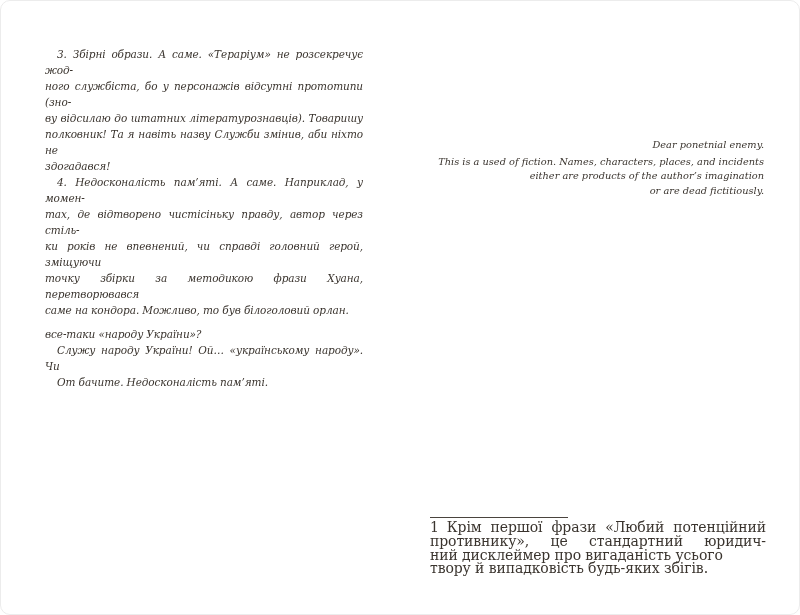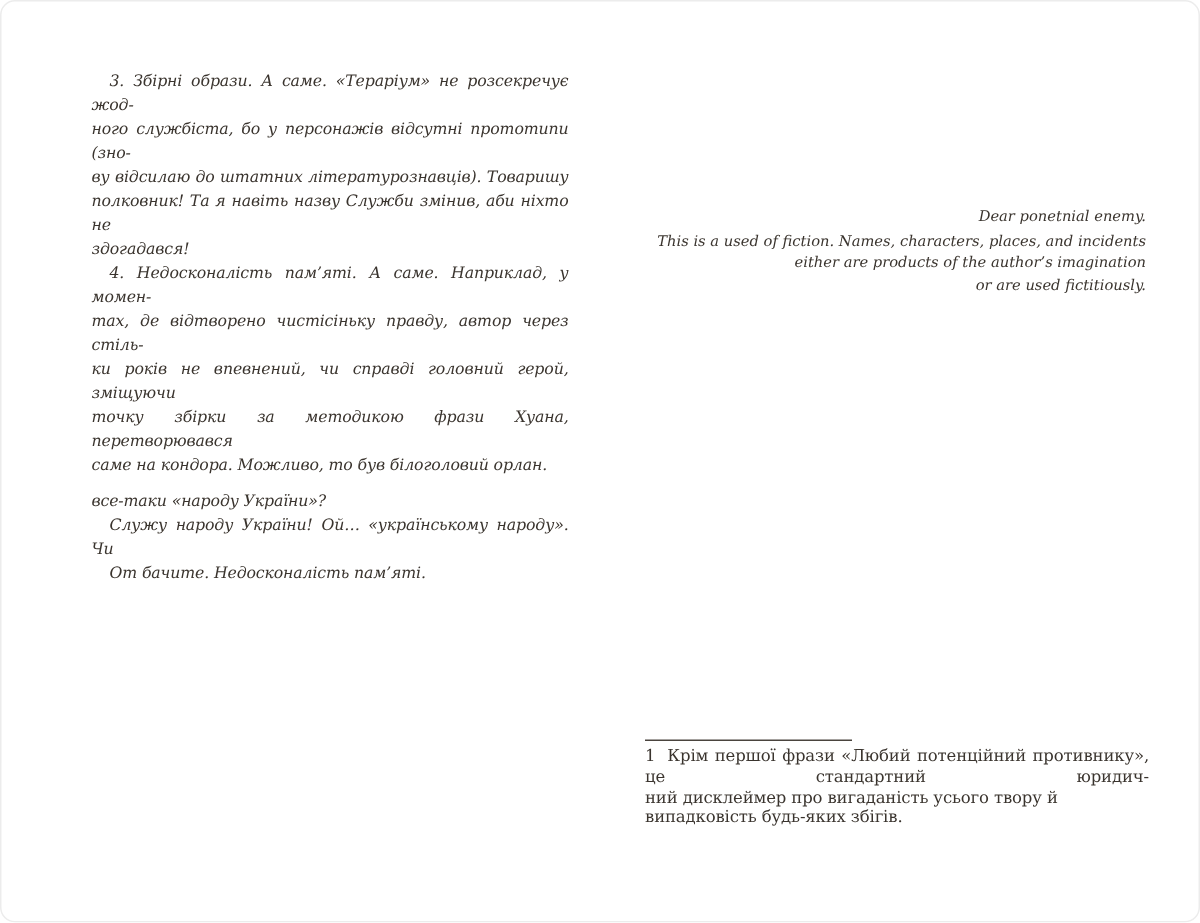--- a/index.html
+++ b/index.html
@@ -18,21 +18,21 @@
     font-family: "DejaVu Serif", "Liberation Serif", serif;
     color: var(--text-color, #3a342e);
     overflow: hidden;
   }
   .page {
     position: absolute;
     top: 0;
     height: 100%;
     width: 400px;
   }
-  .page.left  { left: 16px; }
+  .page.left  { left: 0; }
   .page.right { left: 400px; }
 
   
   .body-text {
     position: absolute;
     left: 44px;
     top: 45px;
     width: 318px;
     font-style: italic;
     font-size: 10.5px;
@@ -62,24 +62,24 @@
   .epi-line { white-space: nowrap; }
   .epi-line sup {
     font-size: 6.5px;
     line-height: 0;
   }
 
   
   .footnote {
     position: absolute;
     left: 29px;
-    top: 492px;
+    top: 516px;
     width: 336px;
     font-style: normal;
-    font-size: 11px;
+    font-size: 14px;
     letter-spacing: -0.1px;
     line-height: 13.8px;
   }
   .fn-rule {
     width: 138px;
     height: 0;
     border-top: 1px solid var(--rule-color, #4a443e);
     margin-bottom: 3px;
   }
   .fn-line.just {
@@ -111,21 +111,21 @@
       </div>
   </section>
   <section class="page right">
     <div class="epigraph">
         <div class="epi-block">
           <div class="epi-line">Dear ponetnial enemy.</div>
         </div>
         <div class="epi-block">
           <div class="epi-line">This is a used of fiction. Names, characters, places, and incidents</div>
           <div class="epi-line">either are products of the author’s imagination</div>
-          <div class="epi-line">or are used fictitiously.</div>
+          <div class="epi-line">or are dead fictitiously.</div>
         </div>
       </div>
     <div class="footnote">
       <div class="fn-rule"></div>
       <div class="fn-lines">
           <div class="fn-line just"><span class="fn-marker">1</span>Крім першої фрази «Любий потенційний противнику», це стандартний юридич-</div>
           <div class="fn-line">ний дисклеймер про вигаданість усього твору й випадковість будь-яких збігів.</div>
         </div>
     </div>
   </section>

